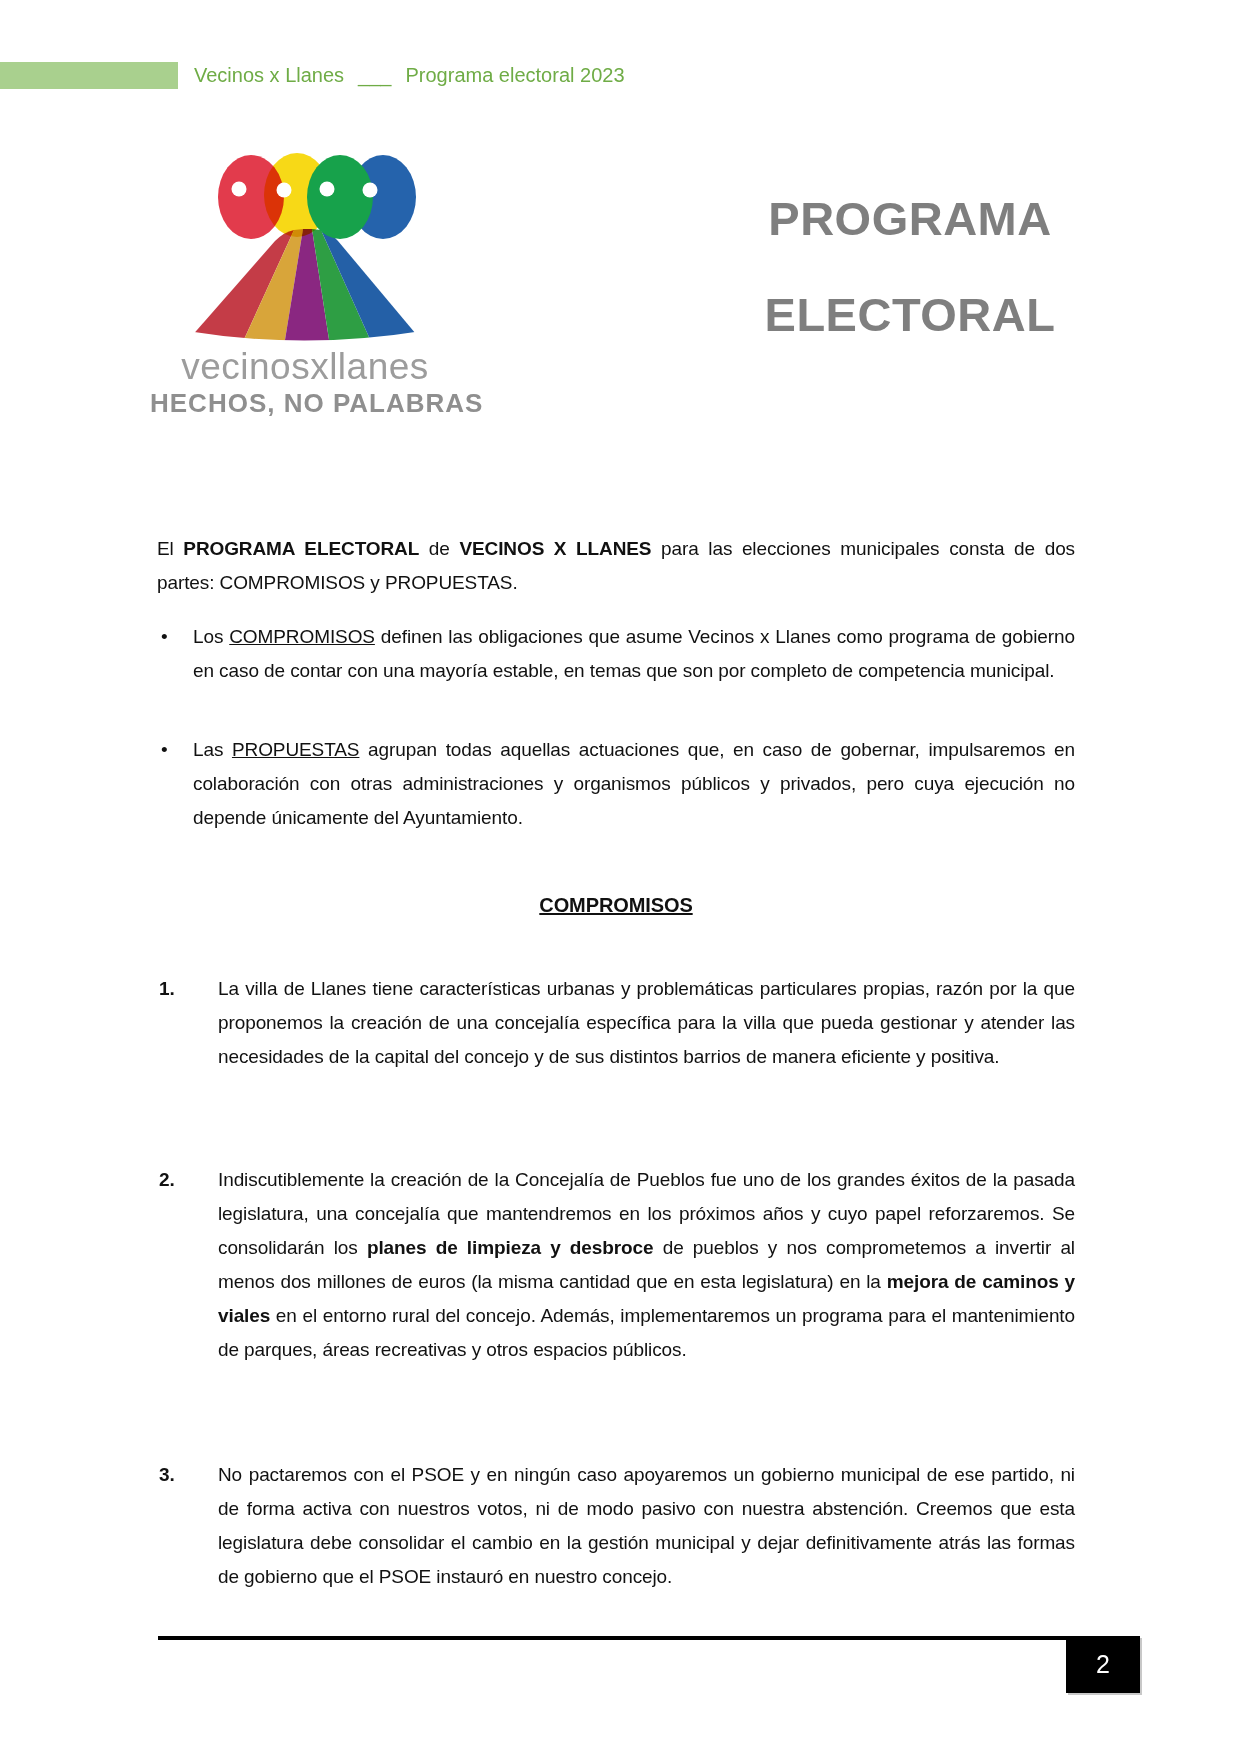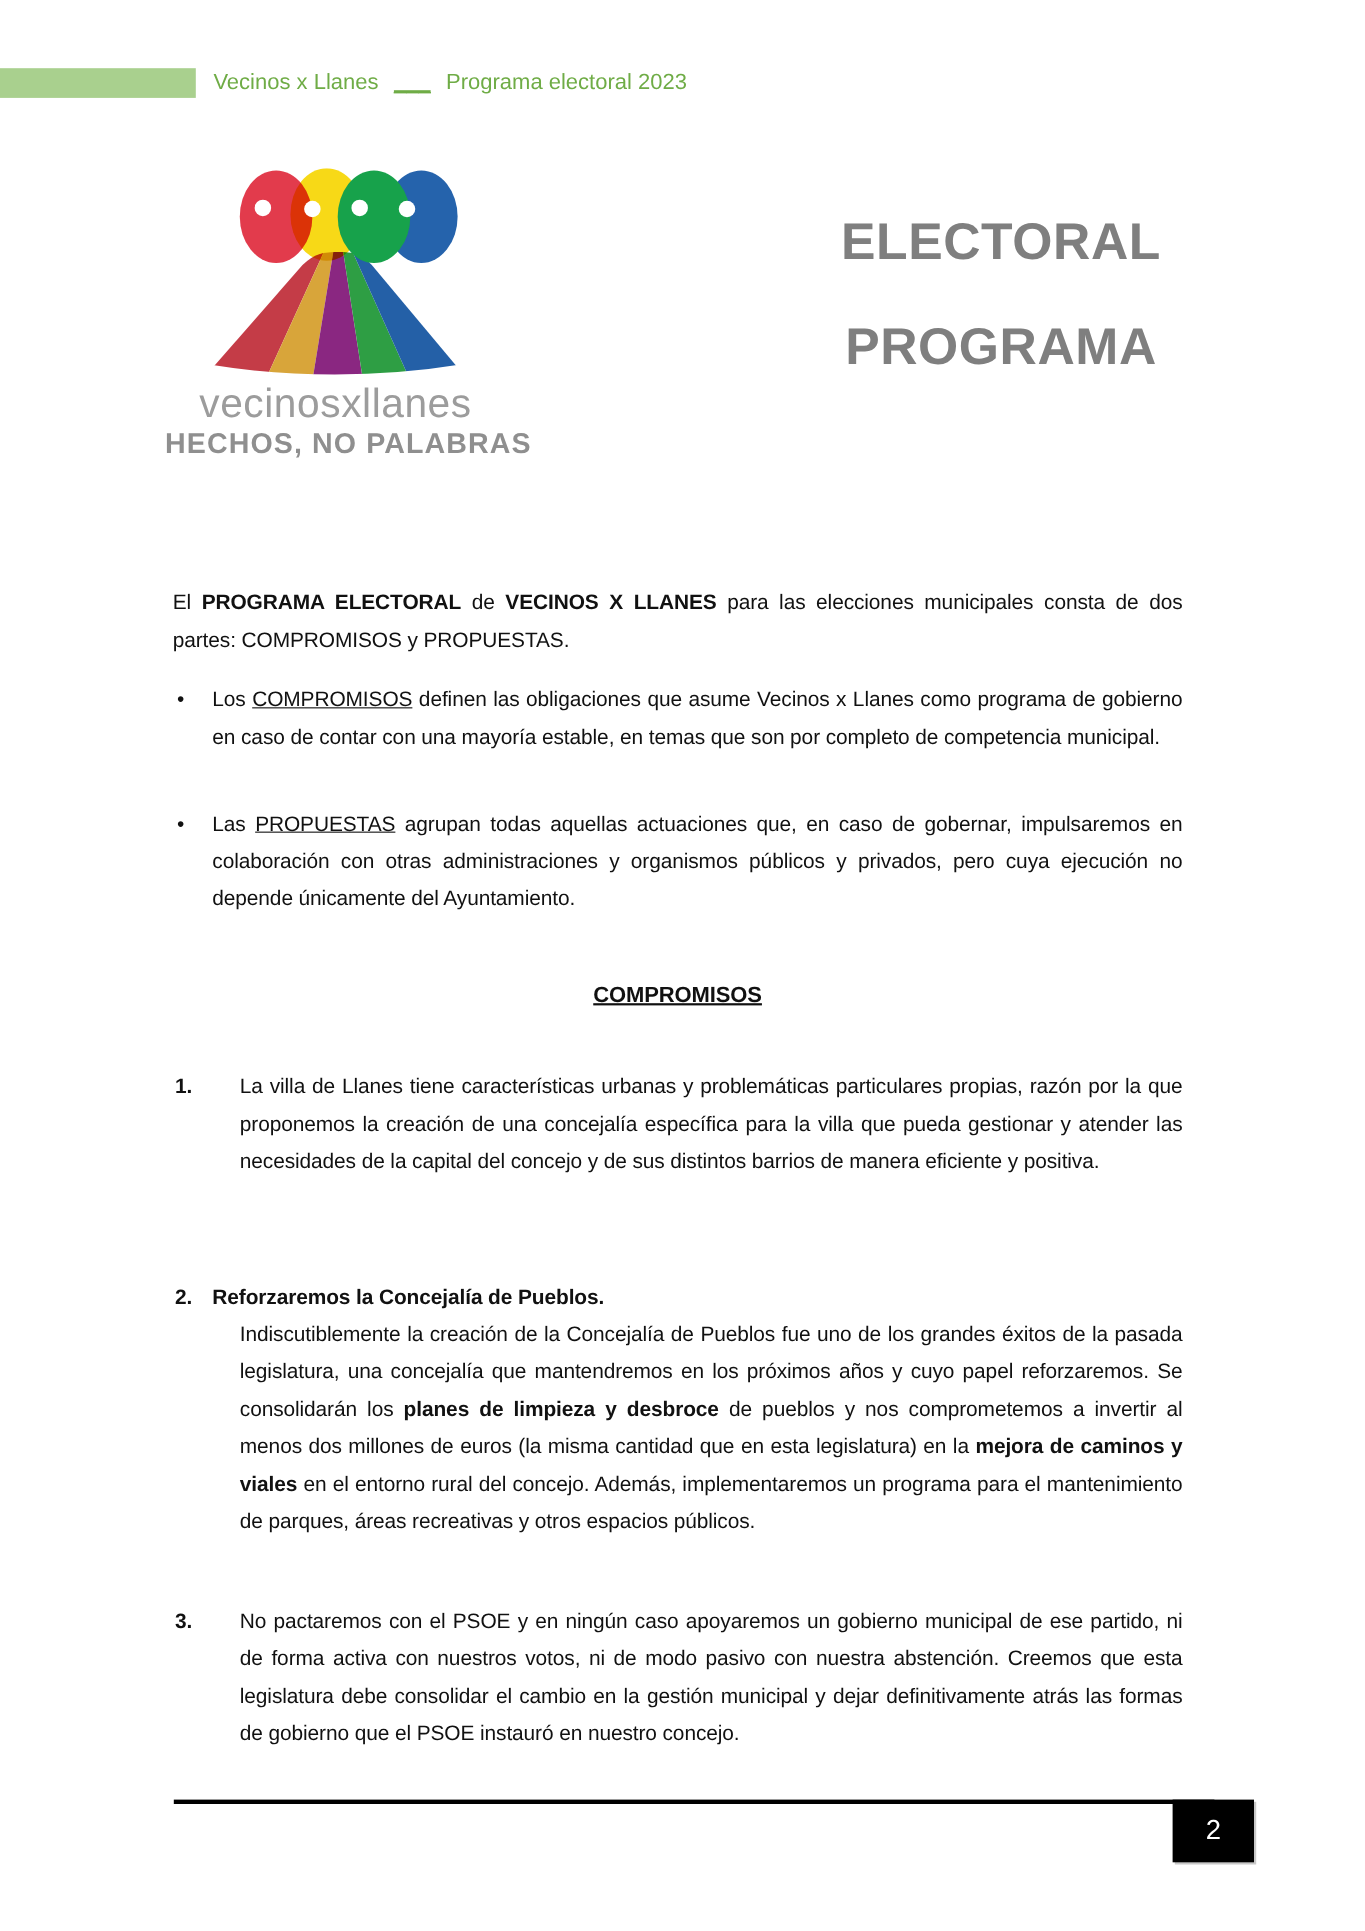--- a/index.html
+++ b/index.html
@@ -7,21 +7,21 @@
   .page {
     position:relative; width:1241px; height:1755px; background:#ffffff;
     font-family:"Liberation Sans", sans-serif; color:#111; overflow:hidden;
   }
   
   .hbar { position:absolute; left:0; top:62px; width:178px; height:27px; background:#a9d08e; }
   .htext {
     position:absolute; left:194px; top:62px; height:27px; line-height:27px;
     font-size:20px; color:#6fac46; white-space:nowrap;
   }
-  .htext .sep { margin:16px 14px;text-decoration:underline; }
+  .htext .sep { margin:16px 14px; }
   
   .logo-wrap { position:absolute; left:150px; top:130px; width:310px; }
   .logo-svg { position:absolute; left:37px; top:23px; }
   .wordmark {
     position:absolute; left:0; top:216px; width:310px; text-align:center;
     font-size:37px; color:#9c9c9c; letter-spacing:0.5px;
   }
   .tagline {
     position:absolute; left:0; top:258px; width:310px; text-align:center;
     font-size:26px; font-weight:bold; color:#8f8f8f; letter-spacing:1px; white-space:nowrap;
@@ -87,22 +87,22 @@
       <circle cx="52" cy="36" r="7.5" fill="#ffffff"></circle>
       <circle cx="97" cy="37" r="7.5" fill="#ffffff"></circle>
       <circle cx="140" cy="36" r="7.5" fill="#ffffff"></circle>
       <circle cx="183" cy="37" r="7.5" fill="#ffffff"></circle>
     </svg>
     <div class="wordmark">vecinosxllanes</div>
     <div class="tagline">HECHOS,  NO PALABRAS</div>
   </div>
 
   <div class="doctitle">
+    <div class="tline">PROGRAMA</div>
     <div class="tline">ELECTORAL</div>
-    <div class="tline">PROGRAMA</div>
   </div>
 
   <div class="content">
 
     <p class="para" style="top:532px"><span>El </span><span class="b">PROGRAMA ELECTORAL</span><span> de </span><span class="b">VECINOS X LLANES</span><span> para las elecciones municipales consta de dos partes: COMPROMISOS y PROPUESTAS.</span></p>
 
     <div class="bullet" style="top:620px">
       <span class="marker">•</span><span>Los </span><span class="u">COMPROMISOS</span><span> definen las obligaciones que asume Vecinos x Llanes como programa de gobierno en caso de contar con una mayoría estable, en temas que son por completo de competencia municipal.</span>
     </div>
 
@@ -112,21 +112,20 @@
 
     <h2 class="section-heading" style="top:888px">COMPROMISOS</h2>
 
     <div class="nitem" style="top:972px">
       <span class="num">1.</span>
       <div class="nbody"><span>La villa de Llanes tiene características urbanas y problemáticas particulares propias, razón por la que proponemos la creación de una concejalía específica para la villa que pueda gestionar y atender las necesidades de la capital del concejo y de sus distintos barrios de manera eficiente y positiva.</span></div>
     </div>
 
     <div class="nitem" style="top:1163px">
       <span class="num">2.</span>
-      <div class="ntitle">Reforzaremos la Concejalía de Pueblos.</div>
       <div class="nbody"><span>Indiscutiblemente la creación de la Concejalía de Pueblos fue uno de los grandes éxitos de la pasada legislatura, una concejalía que mantendremos en los próximos años y cuyo papel reforzaremos. Se consolidarán los </span><span class="b">planes de limpieza y desbroce</span><span> de pueblos y nos comprometemos a invertir al menos dos millones de euros (la misma cantidad que en esta legislatura) en la </span><span class="b">mejora de caminos y viales</span><span> en el entorno rural del concejo. Además, implementaremos un programa para el mantenimiento de parques, áreas recreativas y otros espacios públicos.</span></div>
     </div>
 
     <div class="nitem" style="top:1458px">
       <span class="num">3.</span>
       <div class="nbody"><span>No pactaremos con el PSOE y en ningún caso apoyaremos un gobierno municipal de ese partido, ni de forma activa con nuestros votos, ni de modo pasivo con nuestra abstención. Creemos que esta legislatura debe consolidar el cambio en la gestión municipal y dejar definitivamente atrás las formas de gobierno que el PSOE instauró en nuestro concejo.</span></div>
     </div>
 
   </div>
 

